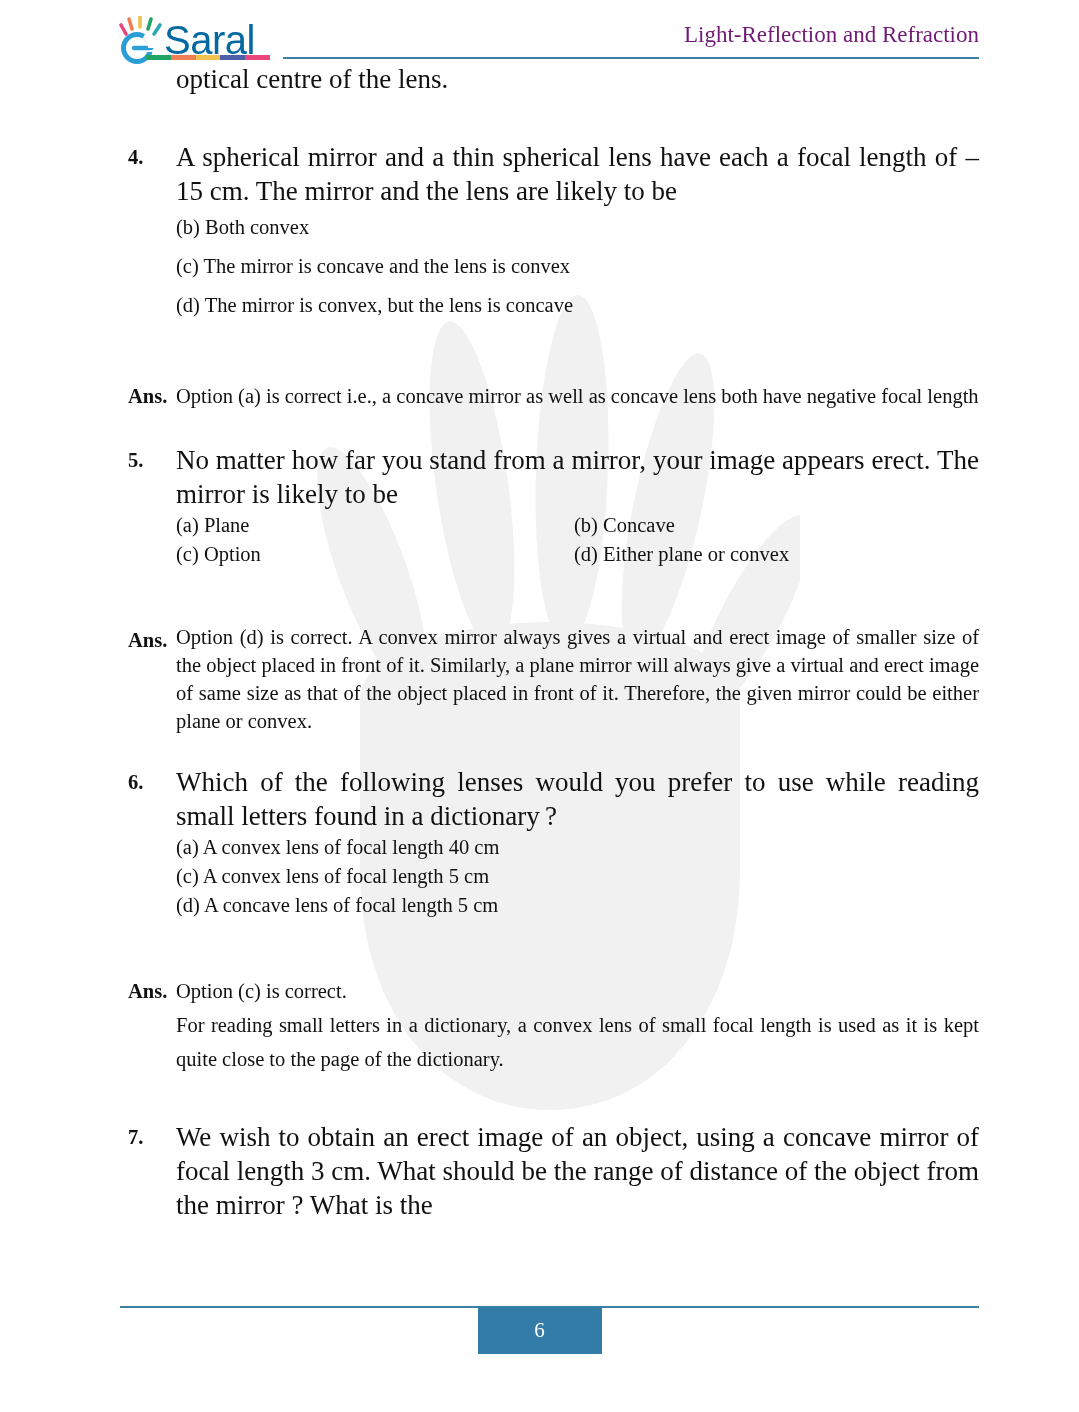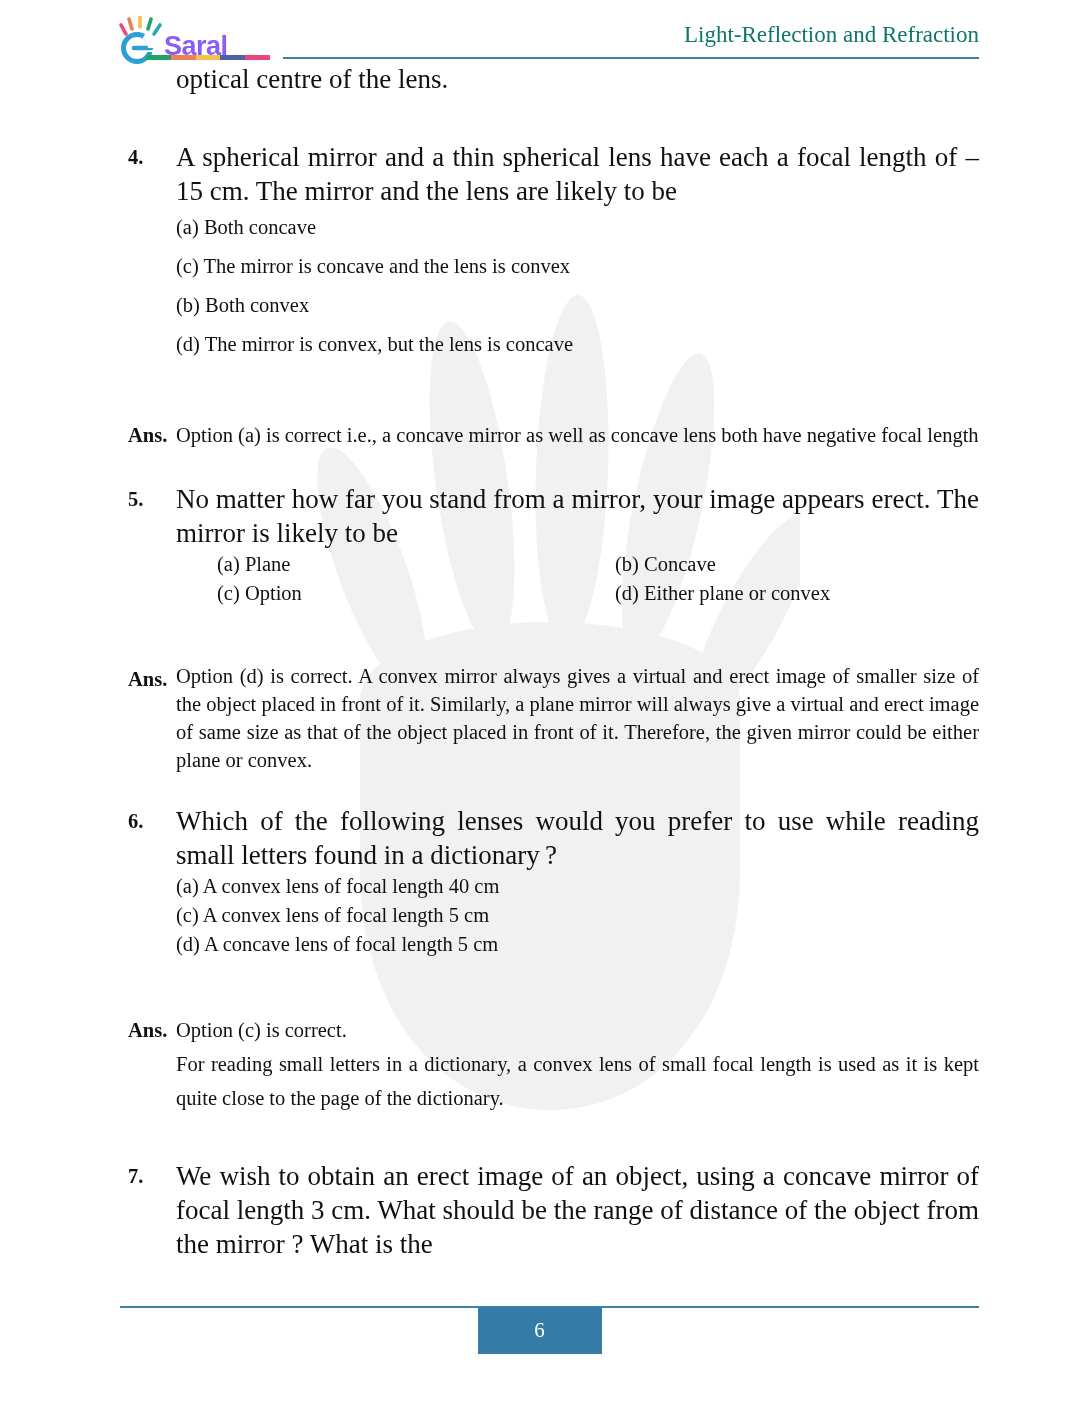--- a/index.html
+++ b/index.html
@@ -52,24 +52,24 @@
   }
   .logo-mark {
     position: relative;
     width: 52px;
     height: 50px;
     flex: none;
   }
   .logo-mark svg { display:block; }
   .logo-word {
     font-family: "Liberation Sans", "DejaVu Sans", sans-serif;
-    font-weight: 700;
-    font-size: 27px;
+    font-weight: 400;
+    font-size: 40px;
     letter-spacing: -0.5px;
-    color: #8b5cf6;
+    color: #0369a1;
     line-height: 1;
     margin-left: -6px;
     margin-bottom: 6px;
   }
   .logo-bar {
     position: absolute;
     left: 146px;
     top: 55px;
     width: 124px;
     height: 5px;
@@ -84,21 +84,21 @@
     right: 100px;
     top: 57px;
     height: 2px;
     background: #3e7fa5;
   }
   .header-title {
     position: absolute;
     right: 100px;
     top: 22px;
     font-size: 23px;
-    color: #0f766e;
+    color: #701a75;
     white-space: nowrap;
   }
 
   
   .content {
     position: absolute;
     left: 0; right: 0;
     top: 62px;
     z-index: 2;
   }
@@ -159,21 +159,20 @@
     white-space: nowrap;
   }
   .opt.compact { line-height: 29px; }
 
   .opts-two {
     padding-left: 48px;
   }
   .optline {
     display: flex;
     line-height: 29px;
-    margin-left: 41px;
   }
   .optline .c1 { width: 398px; flex: none; font-size: 20.5px; white-space: nowrap; }
   .optline .c2 { font-size: 20.5px; white-space: nowrap; }
   .sp-4 { height: 30px; }
   .sp-5 { height: 44px; }
 
   
   .footer {
     position: absolute;
     left: 0; right: 0;
@@ -265,23 +264,22 @@
     </div>
 
     <div class="sp-5"></div>
 
     <div class="block">
       <div class="qrow">
         <span class="qnum">4.</span>
         <div class="qtext">A spherical mirror and a thin spherical lens have each a focal length of –15 cm. The mirror and the lens are likely to be</div>
       </div>
       <div class="opts">
-        <div class="opt">(a) Both concave</div>
+        <div class="opt">(b) Both convex</div>
         <div class="opt">(c) The mirror is concave and the lens is convex</div>
-        <div class="opt">(b) Both convex</div>
         <div class="opt">(d) The mirror is convex, but the lens is concave</div>
       </div>
     </div>
 
     <div class="sp-4"></div>
 
     <div class="block">
       <div class="ansrow">
         <span class="anslabel">Ans.</span>
         <div class="anstext">Option (a) is correct i.e., a concave mirror as well as concave lens both have negative focal length</div>

